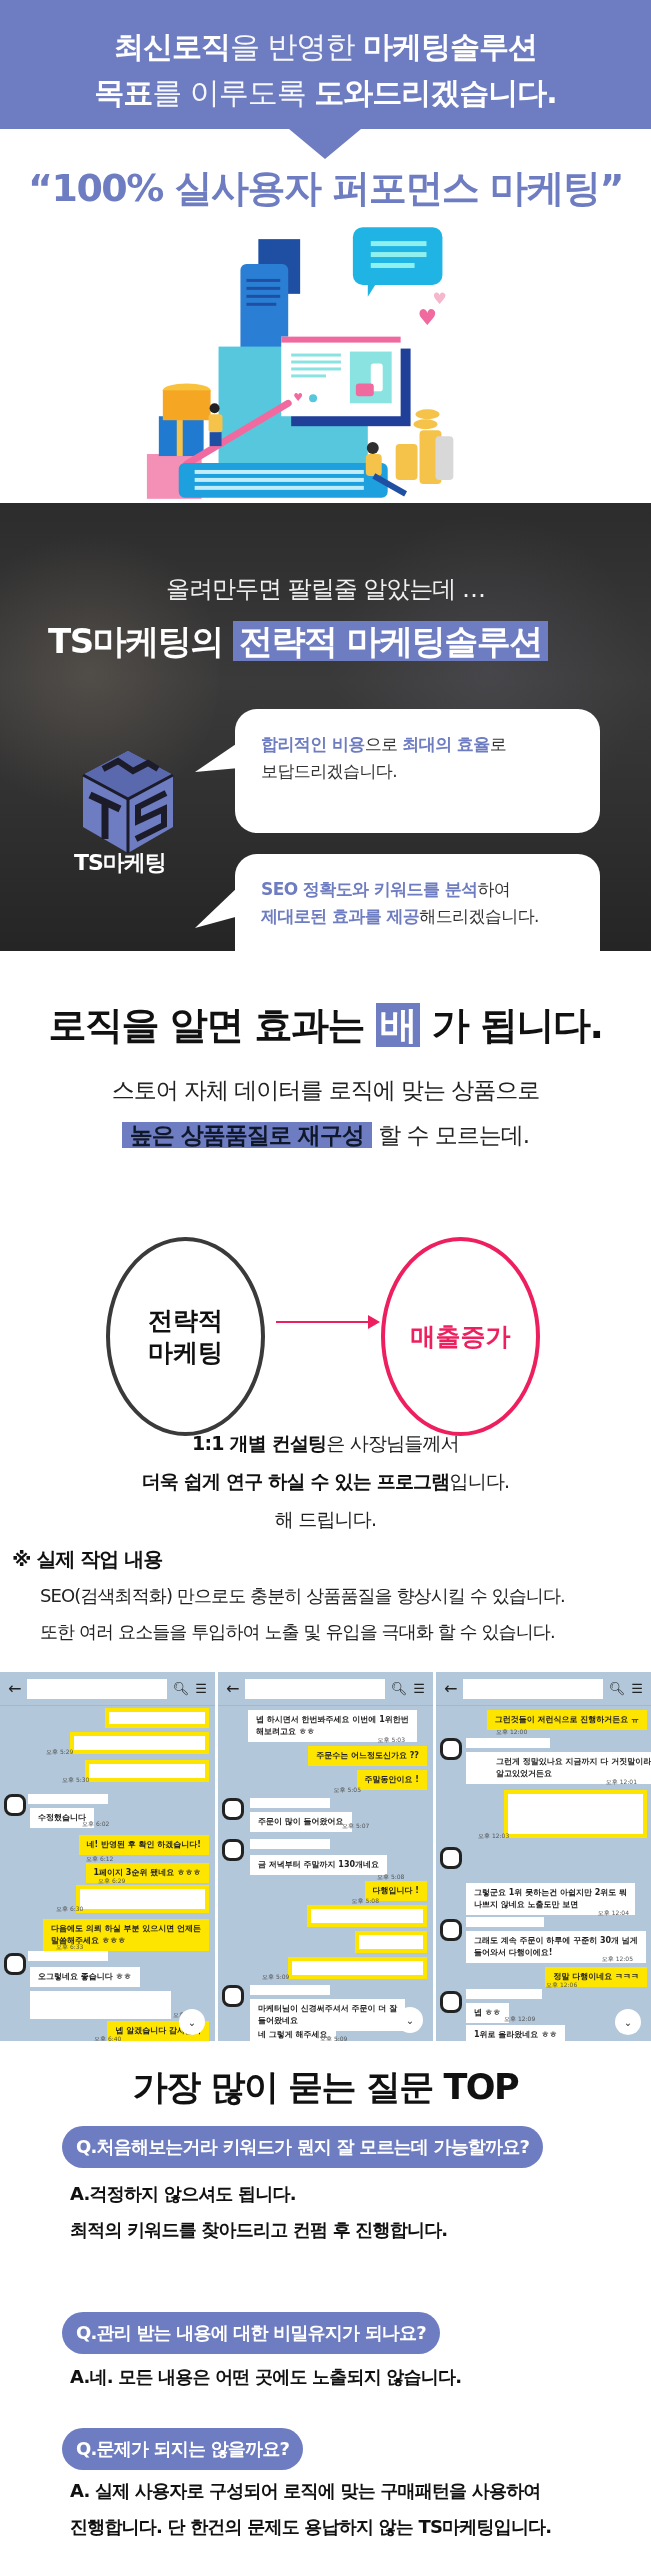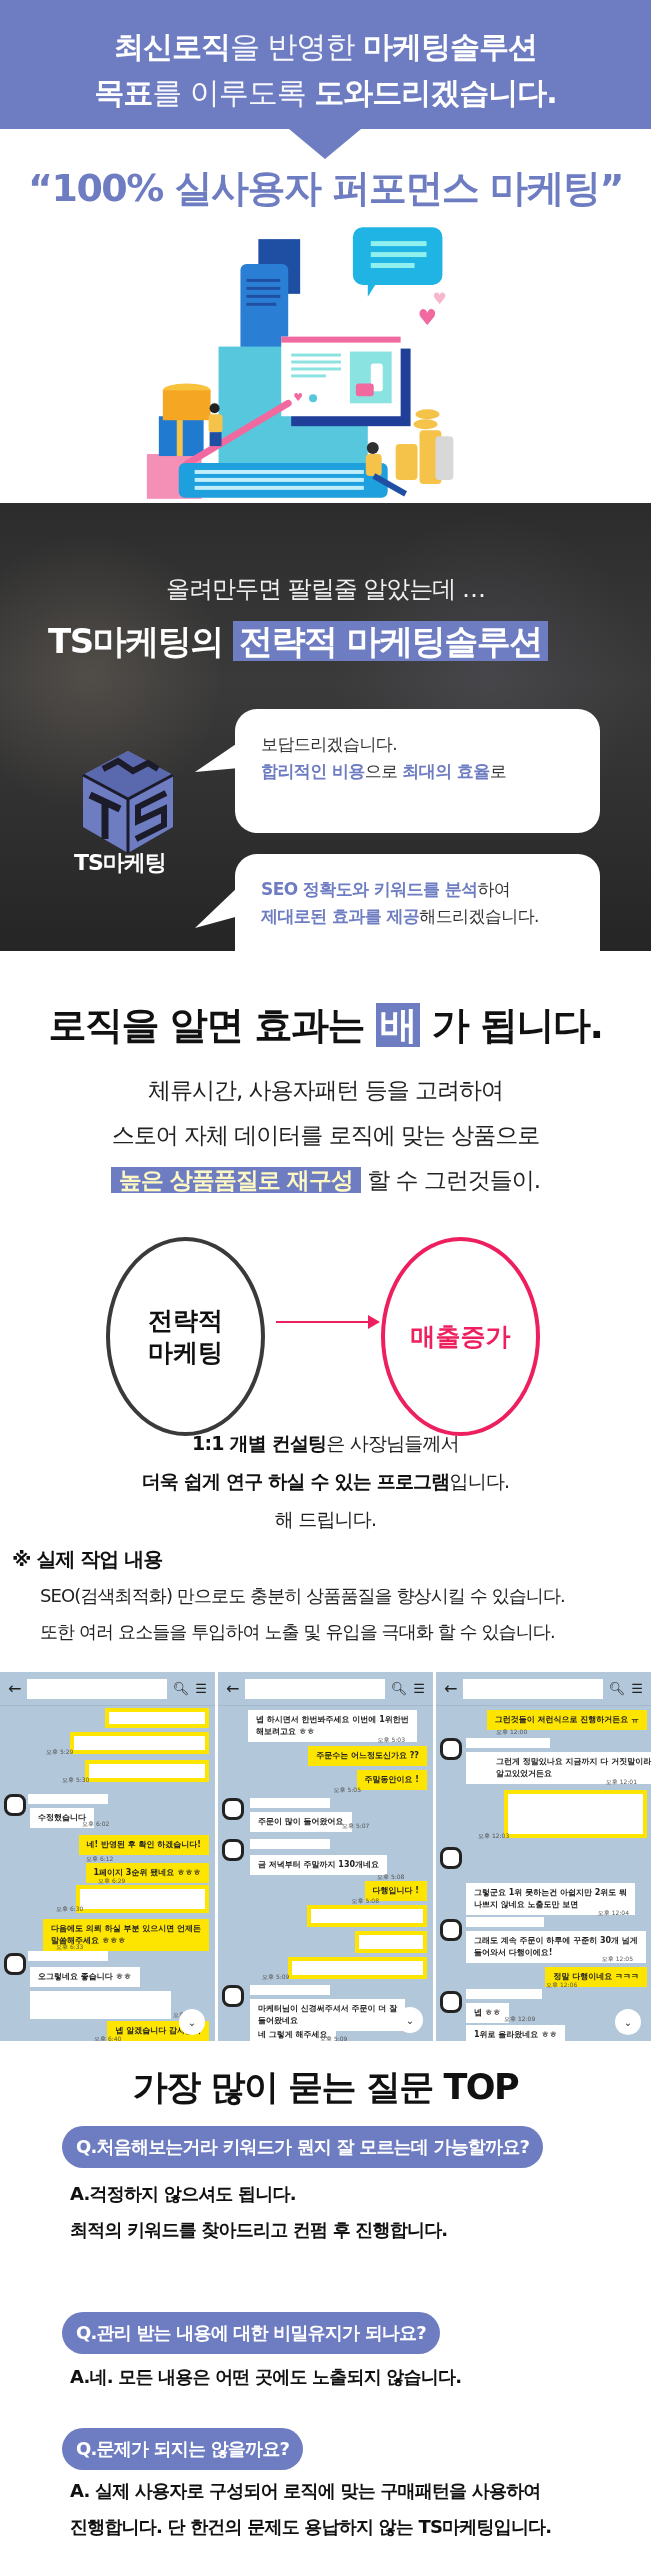--- a/index.html
+++ b/index.html
@@ -27,21 +27,21 @@
   .logo-label { position: absolute; left: 74px; top: 345px; color: #fff; font-size: 22px; font-weight: bold; letter-spacing: -1px; }
   .bubble { position: absolute; background: #fff; border-radius: 22px; padding: 22px 26px; font-size: 17px; line-height: 27px; color: #333; letter-spacing: -0.6px; }
   .bubble .k { color: #6e7cc1; font-weight: bold; }
   .b1 { left: 235px; top: 206px; width: 365px; height: 124px; }
   .b2 { left: 235px; top: 351px; width: 365px; height: 124px; }
 
   
   .logic-title { position: absolute; left: 0; top: 1000px; width: 651px; text-align: center; font-size: 38px; font-weight: bold; letter-spacing: -1.5px; color: #111; }
   .logic-title .hl { background: #6e7cc1; color: #fff; padding: 0 4px; }
   .logic-body { position: absolute; left: 0; top: 1068px; width: 651px; text-align: center; font-size: 23px; line-height: 45px; color: #222; letter-spacing: -1px; }
-  .logic-body .hl { background: #6e7cc1; color: #fef9c3; font-weight: bold; padding: 0 8px; }
+  .logic-body .hl { background: #6e7cc1; color: #0f172a; font-weight: bold; padding: 0 8px; }
 
   
   .circle { position: absolute; width: 159px; height: 199px; border-radius: 50%; display: flex; align-items: center; justify-content: center; text-align: center; }
   .c1 { left: 106px; top: 1237px; border: 4px solid #3a3a3a; font-size: 25px; font-weight: bold; line-height: 32px; color: #111; text-align: right; }
   .c2 { left: 381px; top: 1237px; border: 4px solid #ee1f5e; font-size: 25px; font-weight: bold; color: #ee1f5e; }
   .arrow-line { position: absolute; left: 276px; top: 1321px; width: 96px; height: 2px; background: #ee1f5e; }
   .arrow-head { position: absolute; left: 368px; top: 1315px; width: 0; height: 0; border-top: 7px solid transparent; border-bottom: 7px solid transparent; border-left: 12px solid #ee1f5e; }
 
   
   .consult { position: absolute; left: 0; top: 1424px; width: 651px; text-align: center; font-size: 19px; line-height: 38px; color: #222; letter-spacing: -0.8px; }
@@ -174,39 +174,38 @@
     <path d="M25 22 L40 14 L55 24 L70 16 L80 22" fill="none" stroke="#1b1b2a" stroke-width="6"></path>
     <path d="M12 48 L42 62 M27 55 L27 92" fill="none" stroke="#1b1b2a" stroke-width="7"></path>
     <path d="M88 46 L60 60 L60 74 L86 62 L86 78 L58 92" fill="none" stroke="#1b1b2a" stroke-width="6"></path>
   </svg>
   <div class="logo-label">TS마케팅</div>
 
   <svg style="position:absolute;left:195px;top:235px;" width="44" height="40" viewBox="0 0 44 40">
       <polygon points="44,4 44,30 0,34" fill="#fff"></polygon>
     </svg>
   <div class="bubble b1">
+    <div><span class="k">합리적인 비용</span><span>으로 </span><span class="k">최대의 효율</span><span>로</span></div>
     <div>보답드리겠습니다.</div>
-    <div><span class="k">합리적인 비용</span><span>으로 </span><span class="k">최대의 효율</span><span>로</span></div>
   </div>
   <svg style="position:absolute;left:195px;top:379px;" width="44" height="50" viewBox="0 0 44 50">
       <polygon points="44,4 44,34 0,46" fill="#fff"></polygon>
     </svg>
   <div class="bubble b2">
     <div><span class="k">SEO 정확도와 키워드를 분석</span><span>하여</span></div>
     <div><span class="k">제대로된 효과를 제공</span><span>해드리겠습니다.</span></div>
   </div>
 </section>
 
 <div class="logic-title">
   <span>로직을 알면 효과는 </span><span class="hl">배</span><span> 가 됩니다.</span>
 </div>
 <div class="logic-body">
-  <div>체류시간, 사용자패턴 등을 고려하여</div>
   <div>스토어 자체 데이터를 로직에 맞는 상품으로</div>
-  <div><span class="hl">높은 상품품질로 재구성</span><span> 할 수 그런것들이.</span></div>
+  <div><span class="hl">높은 상품품질로 재구성</span><span> 할 수 모르는데.</span></div>
 </div>
 
 <div class="circle c1">
   <div>
       <div>전략적</div>
       <div>마케팅</div>
     </div>
 </div>
 <div class="arrow-line"></div>
 <div class="arrow-head"></div>

